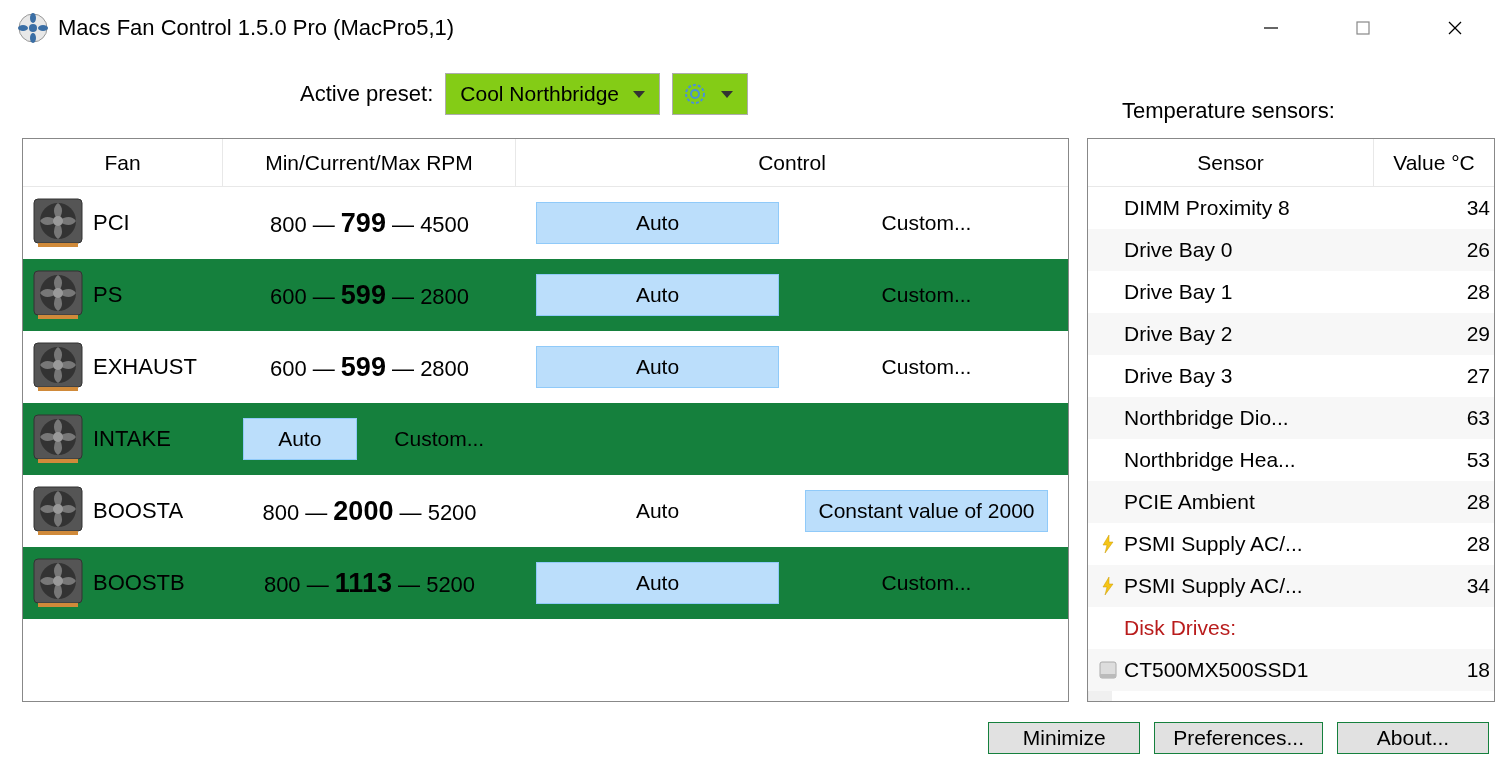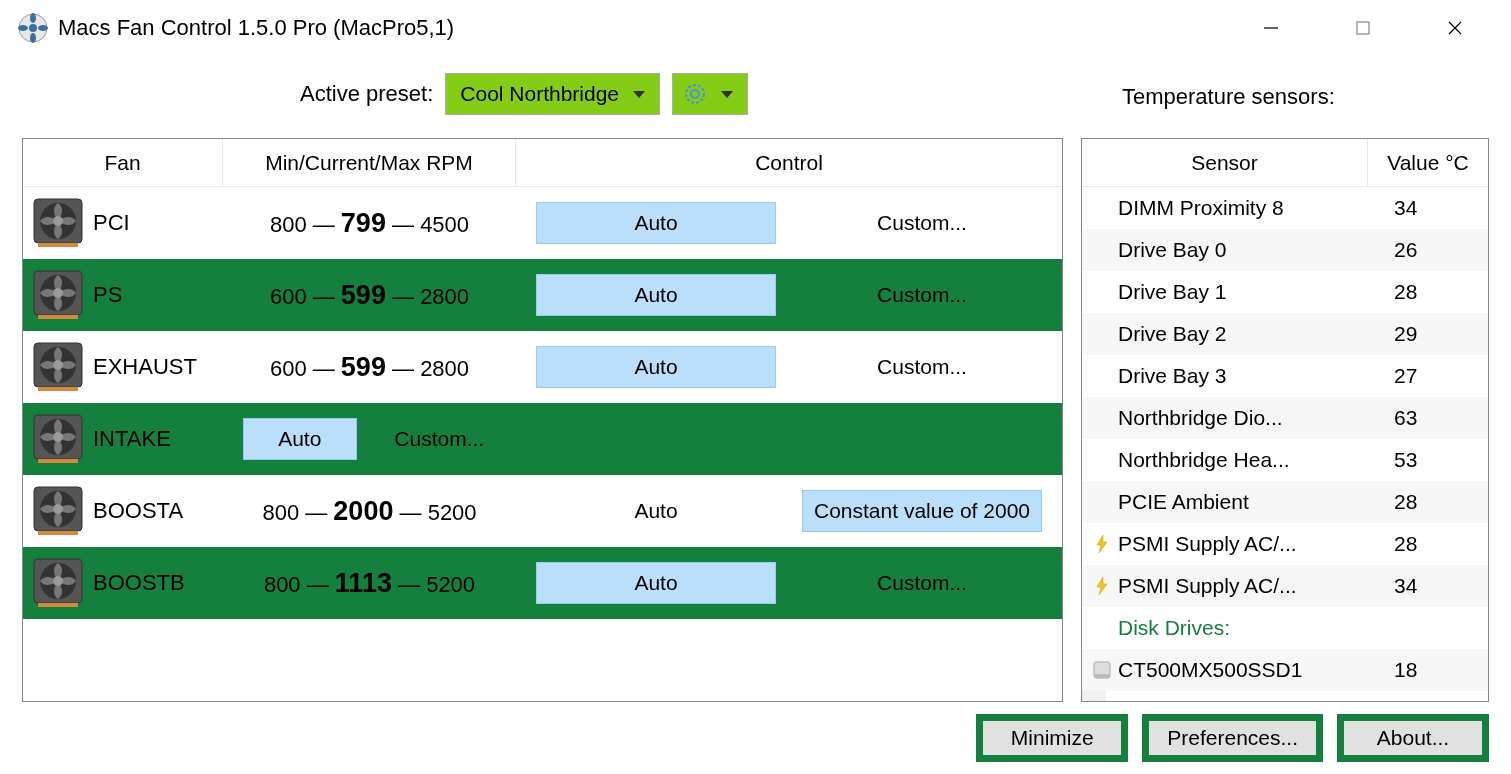--- a/index.html
+++ b/index.html
@@ -54,21 +54,21 @@
   .caret-down {
     width: 0; height: 0;
     border-left: 6px solid transparent;
     border-right: 6px solid transparent;
     border-top: 7px solid #333;
   }
   .body-row {
     flex: 1;
     display: flex;
     gap: 18px;
-    padding: 6px 22px 0 22px;
+    padding: 6px 16px 0 22px;
     min-height: 0;
   }
   .panel {
     border: 1px solid #888;
     background: #fff;
     display: flex; flex-direction: column;
     overflow: hidden;
   }
   .fan-panel { flex: 1; }
   .sensor-panel { width: 408px; display: flex; }
@@ -107,57 +107,57 @@
   .ctrl-btn {
     height: 42px;
     display: flex; align-items: center; justify-content: center;
     font-size: 21px;
     border: 1px solid transparent;
   }
   .ctrl-btn.active {
     background: #bbdefb;
     border: 1px solid #90caf9;
   }
-  .sensor-label { position:absolute; top: 84px; left: 1122px; font-size: 22px;}
+  .sensor-label { position:absolute; top: 98px; left: 1122px; font-size: 22px;}
   .sensor-header { grid-template-columns: 1fr 120px; }
   .sensor-body { flex: 1; overflow: hidden; }
   .sensor-scroll { height: 100%; }
   .sensor-row {
     display: grid;
     grid-template-columns: 32px 1fr 90px;
     height: 42px;
     align-items: center;
     padding: 0 4px 0 4px;
     font-size: 21px;
   }
   .sensor-row.alt { background: #f7f7f7; }
   .sensor-row .s-icon { display:flex; align-items:center; justify-content:center; }
   .sensor-row .s-name { white-space: nowrap; overflow: hidden; text-overflow: ellipsis; }
-  .sensor-row .s-val { text-align: left; }
-  .sensor-row.group .s-name { color: #15803d; }
+  .sensor-row .s-val { text-align: right; }
+  .sensor-row.group .s-name { color: #b91c1c; }
   .scrollbar {
     width: 24px;
     background: #f0f0f0;
     display: flex; flex-direction: column;
     border-left: 1px solid #e8e8e8;
   }
   .scrollbar .arrow { height: 26px; display:flex; align-items:center; justify-content:center; }
   .scrollbar .track { flex:1; position:relative; }
   .footer {
     height: 72px;
     display: flex;
     align-items: center;
     justify-content: flex-end;
     gap: 14px;
     padding: 0 22px;
   }
   .footer .btn {
     min-width: 152px;
-    height: 48px;
-    border: 7px solid #15803d;
+    height: 32px;
+    border: 1px solid #15803d;
     background: #e1e1e1;
     display:flex; align-items:center; justify-content:center;
     font-size: 21px;
     padding: 0 18px;
   }
 </style>
 </head>
 <body>
 
 <div class="window">

